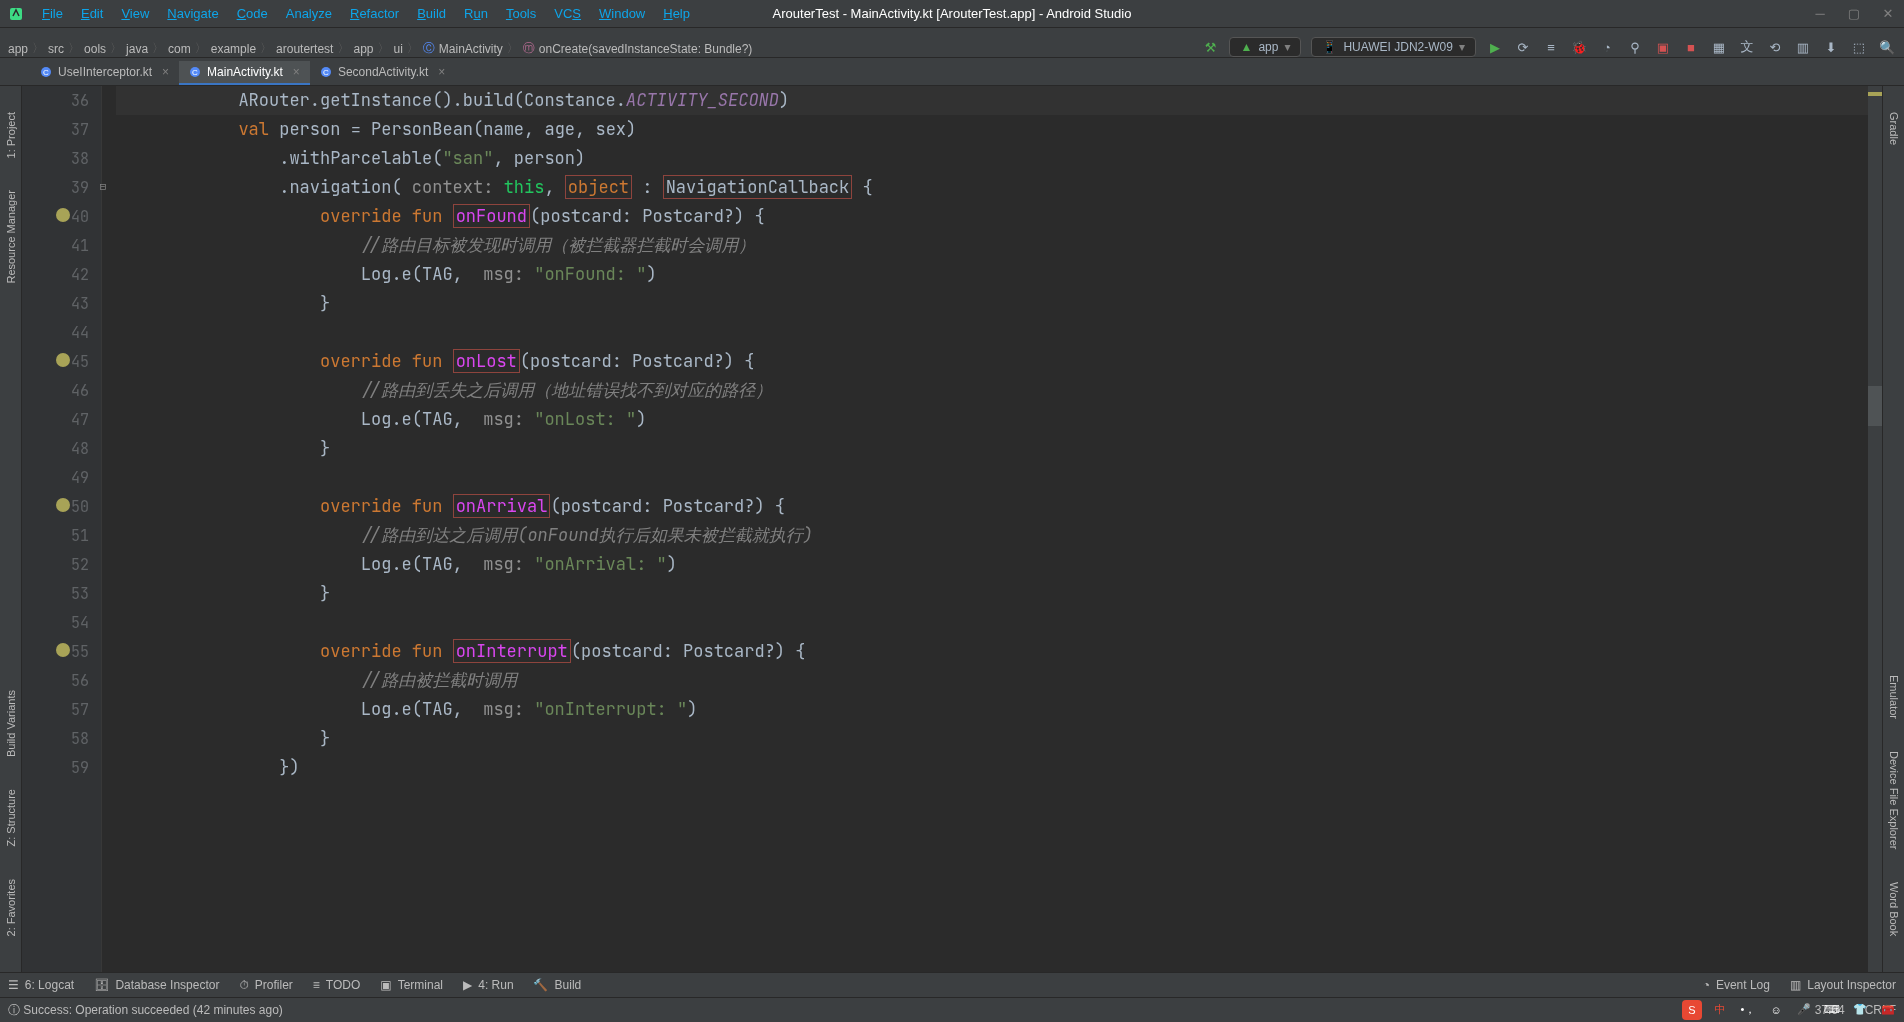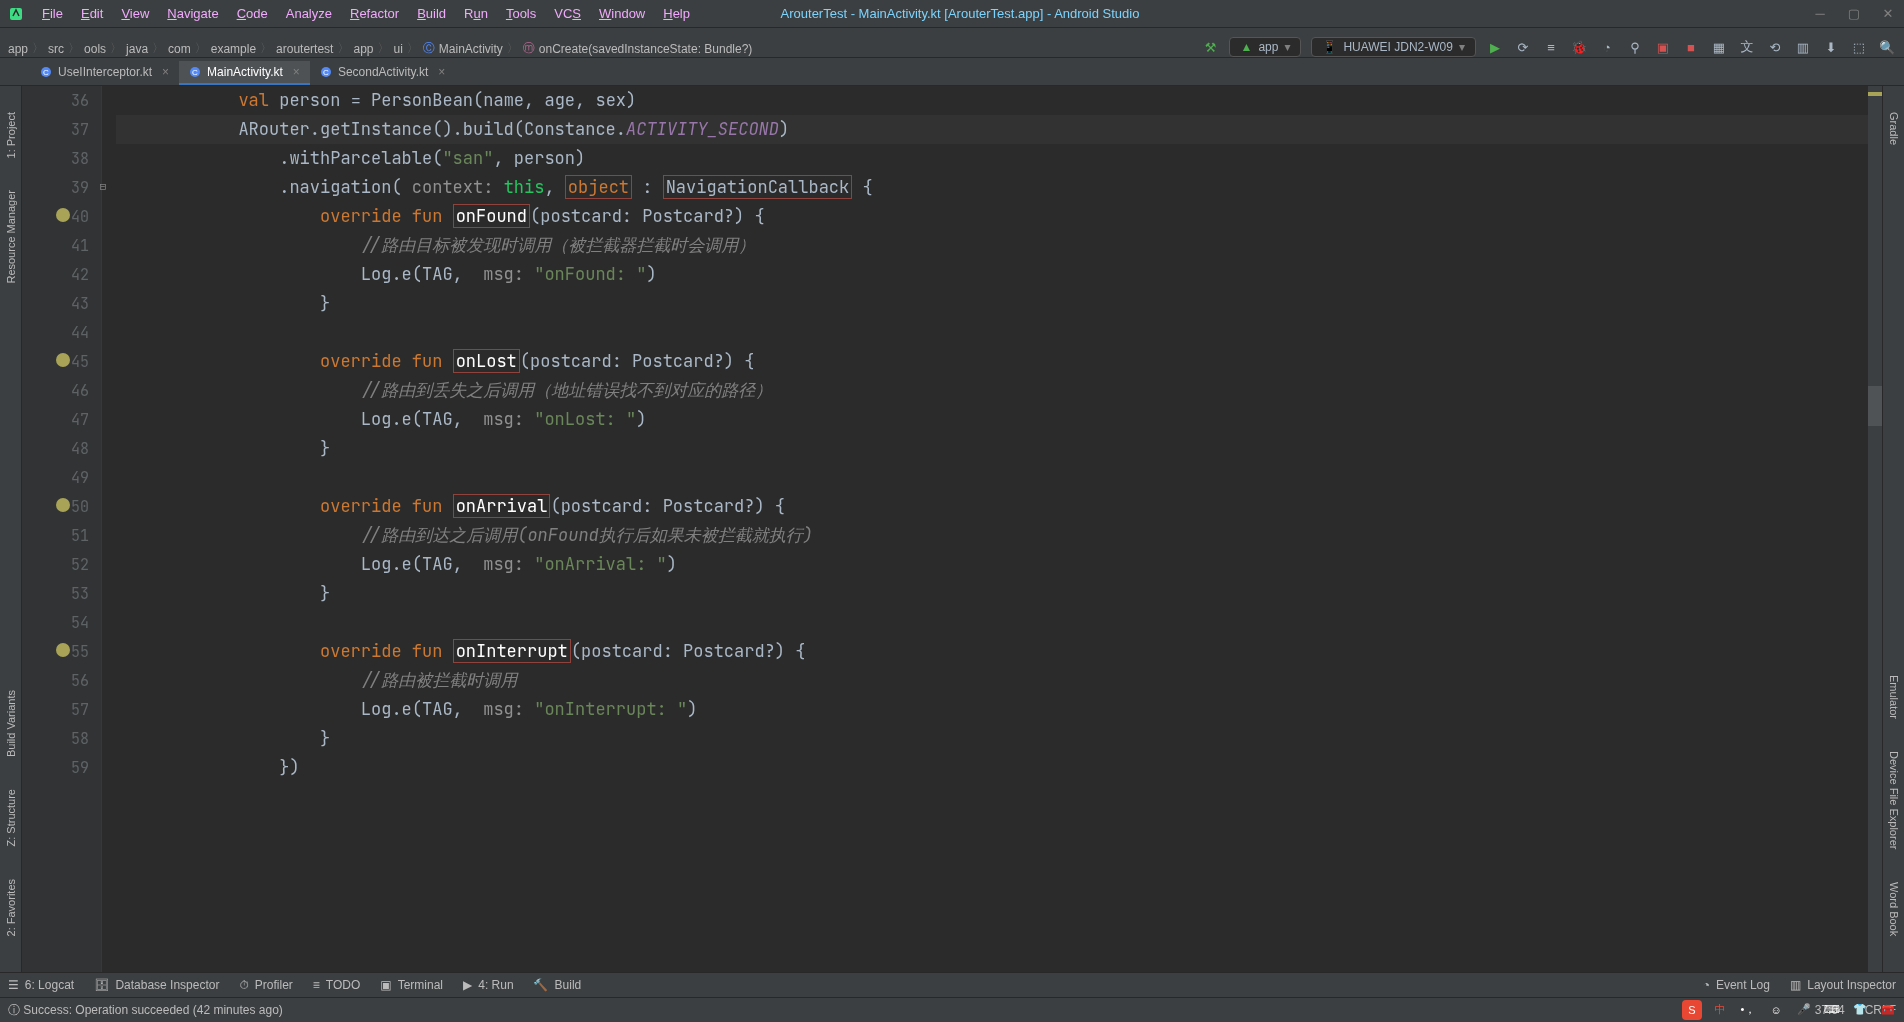--- a/index.html
+++ b/index.html
@@ -1,22 +1,22 @@
 <!DOCTYPE html>
 <html><head>
 <meta charset="utf-8">
 <style>
 * { margin: 0; padding: 0; box-sizing: border-box; }
 body { font-family: "Segoe UI", sans-serif; font-size: 13px; background: #2b2b2b; color: #a9b7c6; width: 1904px; height: 1022px; overflow: hidden; position: relative; }
 .titlebar { height: 28px; background: #3c3f41; display: flex; align-items: center; padding: 0 8px; border-bottom: 1px solid #282828; }
 .titlebar .icon { width: 16px; height: 16px; margin-right: 10px; }
 .menu { display: flex; gap: 2px; }
-.menu-item { padding: 2px 8px; color: #f0abfc; cursor: pointer; }
+.menu-item { padding: 2px 8px; color: #0ea5e9; cursor: pointer; }
 .menu-item u { text-decoration: underline; }
-.title { position: absolute; left: 50%; transform: translateX(-50%); color: #7dd3fc; margin-left: 8px; }
+.title { position: absolute; left: 50%; transform: translateX(-50%); color: #ffffff; }
 .win-controls { margin-left: auto; display: flex; gap: 18px; color: #808080; }
 .win-btn { width: 16px; height: 16px; display: flex; align-items: center; justify-content: center; cursor: pointer; }
 .navbar { height: 30px; background: #3c3f41; display: flex; align-items: flex-end; padding: 0 8px; border-bottom: 1px solid #282828; }
 .breadcrumb { display: flex; align-items: center; gap: 4px; color: #bbbbbb; font-size: 12px; }
 .breadcrumb .crumb { cursor: pointer; }
 .breadcrumb .sep { color: #606060; }
 .crumb-icon { color: #548af7; }
 .method-icon { color: #b0698e; }
 .navbar-right { margin-left: auto; display: flex; align-items: center; gap: 10px; }
 .run-config { background: #2b2b2b; border: 1px solid #555; padding: 2px 10px; border-radius: 4px; display: flex; align-items: center; gap: 6px; font-size: 12px; }
@@ -37,21 +37,21 @@
 .editor-area { flex: 1; display: flex; background: #2b2b2b; position: relative; }
 .gutter { width: 80px; background: #313335; border-right: 1px solid #383838; text-align: center; }
 .gutter-line { height: 29px; display: flex; align-items: center; justify-content: flex-end; padding-right: 12px; color: #606366; font-family: "JetBrains Mono","Consolas",monospace; font-size: 15px; position: relative; }
 .gutter-mark { position: absolute; left: 60px; top: 6px; width: 14px; height: 14px; }
 .gutter-mark.warn { background: #a8a357; border-radius: 50%; }
 .gutter-mark.fold { color: #808080; font-size: 11px; }
 .code-area { flex: 1; font-family: "JetBrains Mono","Consolas",monospace; font-size: 17px; line-height: 29px; padding-left: 14px; position: relative; }
 .code-line { height: 29px; white-space: pre; }
 .code-line.hl { background: #323232; }
 .kw { color: #cc7832; }
-.fn { color: #ffffff; }
+.fn { color: #d946ef; }
 .str { color: #6a8759; }
 .cm { color: #808080; font-style: italic; }
 .param { color: #909090; }
 .pr { color: #9876aa; }
 .this { color: #22c55e; }
 .red-box { border: 1px solid #8e443d; padding: 0 2px; }
 .track { position: absolute; right: 0; top: 0; width: 14px; height: 100%; background: #3c3f41; }
 .track-mark { position: absolute; right: 0; width: 14px; height: 4px; }
 .bottom-tabs { height: 25px; background: #3c3f41; display: flex; align-items: center; border-top: 1px solid #282828; padding: 0 8px; gap: 20px; font-size: 12px; color: #bbbbbb; }
 .bt-item { display: flex; align-items: center; gap: 6px; cursor: pointer; }
@@ -217,22 +217,22 @@
       <div class="gutter-line">52</div>
       <div class="gutter-line">53</div>
       <div class="gutter-line">54</div>
       <div class="gutter-line">55<span class="gutter-mark warn" style="left:34px"></span></div>
       <div class="gutter-line">56</div>
       <div class="gutter-line">57</div>
       <div class="gutter-line">58</div>
       <div class="gutter-line">59</div>
     </div>
     <div class="code-area">
+      <div class="code-line hl">            <span>ARouter.getInstance().build(Constance.</span><span class="pr" style="font-style:italic">ACTIVITY_SECOND</span><span>)</span></div>
       <div class="code-line">            <span class="kw">val</span> <span>person</span> <span>=</span> <span>PersonBean</span><span>(name, age, sex)</span></div>
-      <div class="code-line hl">            <span>ARouter.getInstance().build(Constance.</span><span class="pr" style="font-style:italic">ACTIVITY_SECOND</span><span>)</span></div>
       <div class="code-line">                <span>.withParcelable(</span><span class="str">"san"</span><span>, person)</span></div>
       <div class="code-line">                <span>.navigation( </span><span class="param">context: </span><span class="this">this</span><span>, </span><span class="kw red-box">object</span><span> : </span><span class="red-box">NavigationCallback</span><span> {</span></div>
       <div class="code-line">                    <span class="kw">override</span> <span class="kw">fun</span> <span class="fn red-box">onFound</span><span>(postcard: Postcard?) {</span></div>
       <div class="code-line">                        <span class="cm">//路由目标被发现时调用（被拦截器拦截时会调用）</span></div>
       <div class="code-line">                        <span>Log.e(TAG, </span> <span class="param">msg: </span><span class="str">"onFound: "</span><span>)</span></div>
       <div class="code-line">                    <span>}</span></div>
       <div class="code-line"></div>
       <div class="code-line">                    <span class="kw">override</span> <span class="kw">fun</span> <span class="fn red-box">onLost</span><span>(postcard: Postcard?) {</span></div>
       <div class="code-line">                        <span class="cm">//路由到丢失之后调用（地址错误找不到对应的路径）</span></div>
       <div class="code-line">                        <span>Log.e(TAG, </span> <span class="param">msg: </span><span class="str">"onLost: "</span><span>)</span></div>

